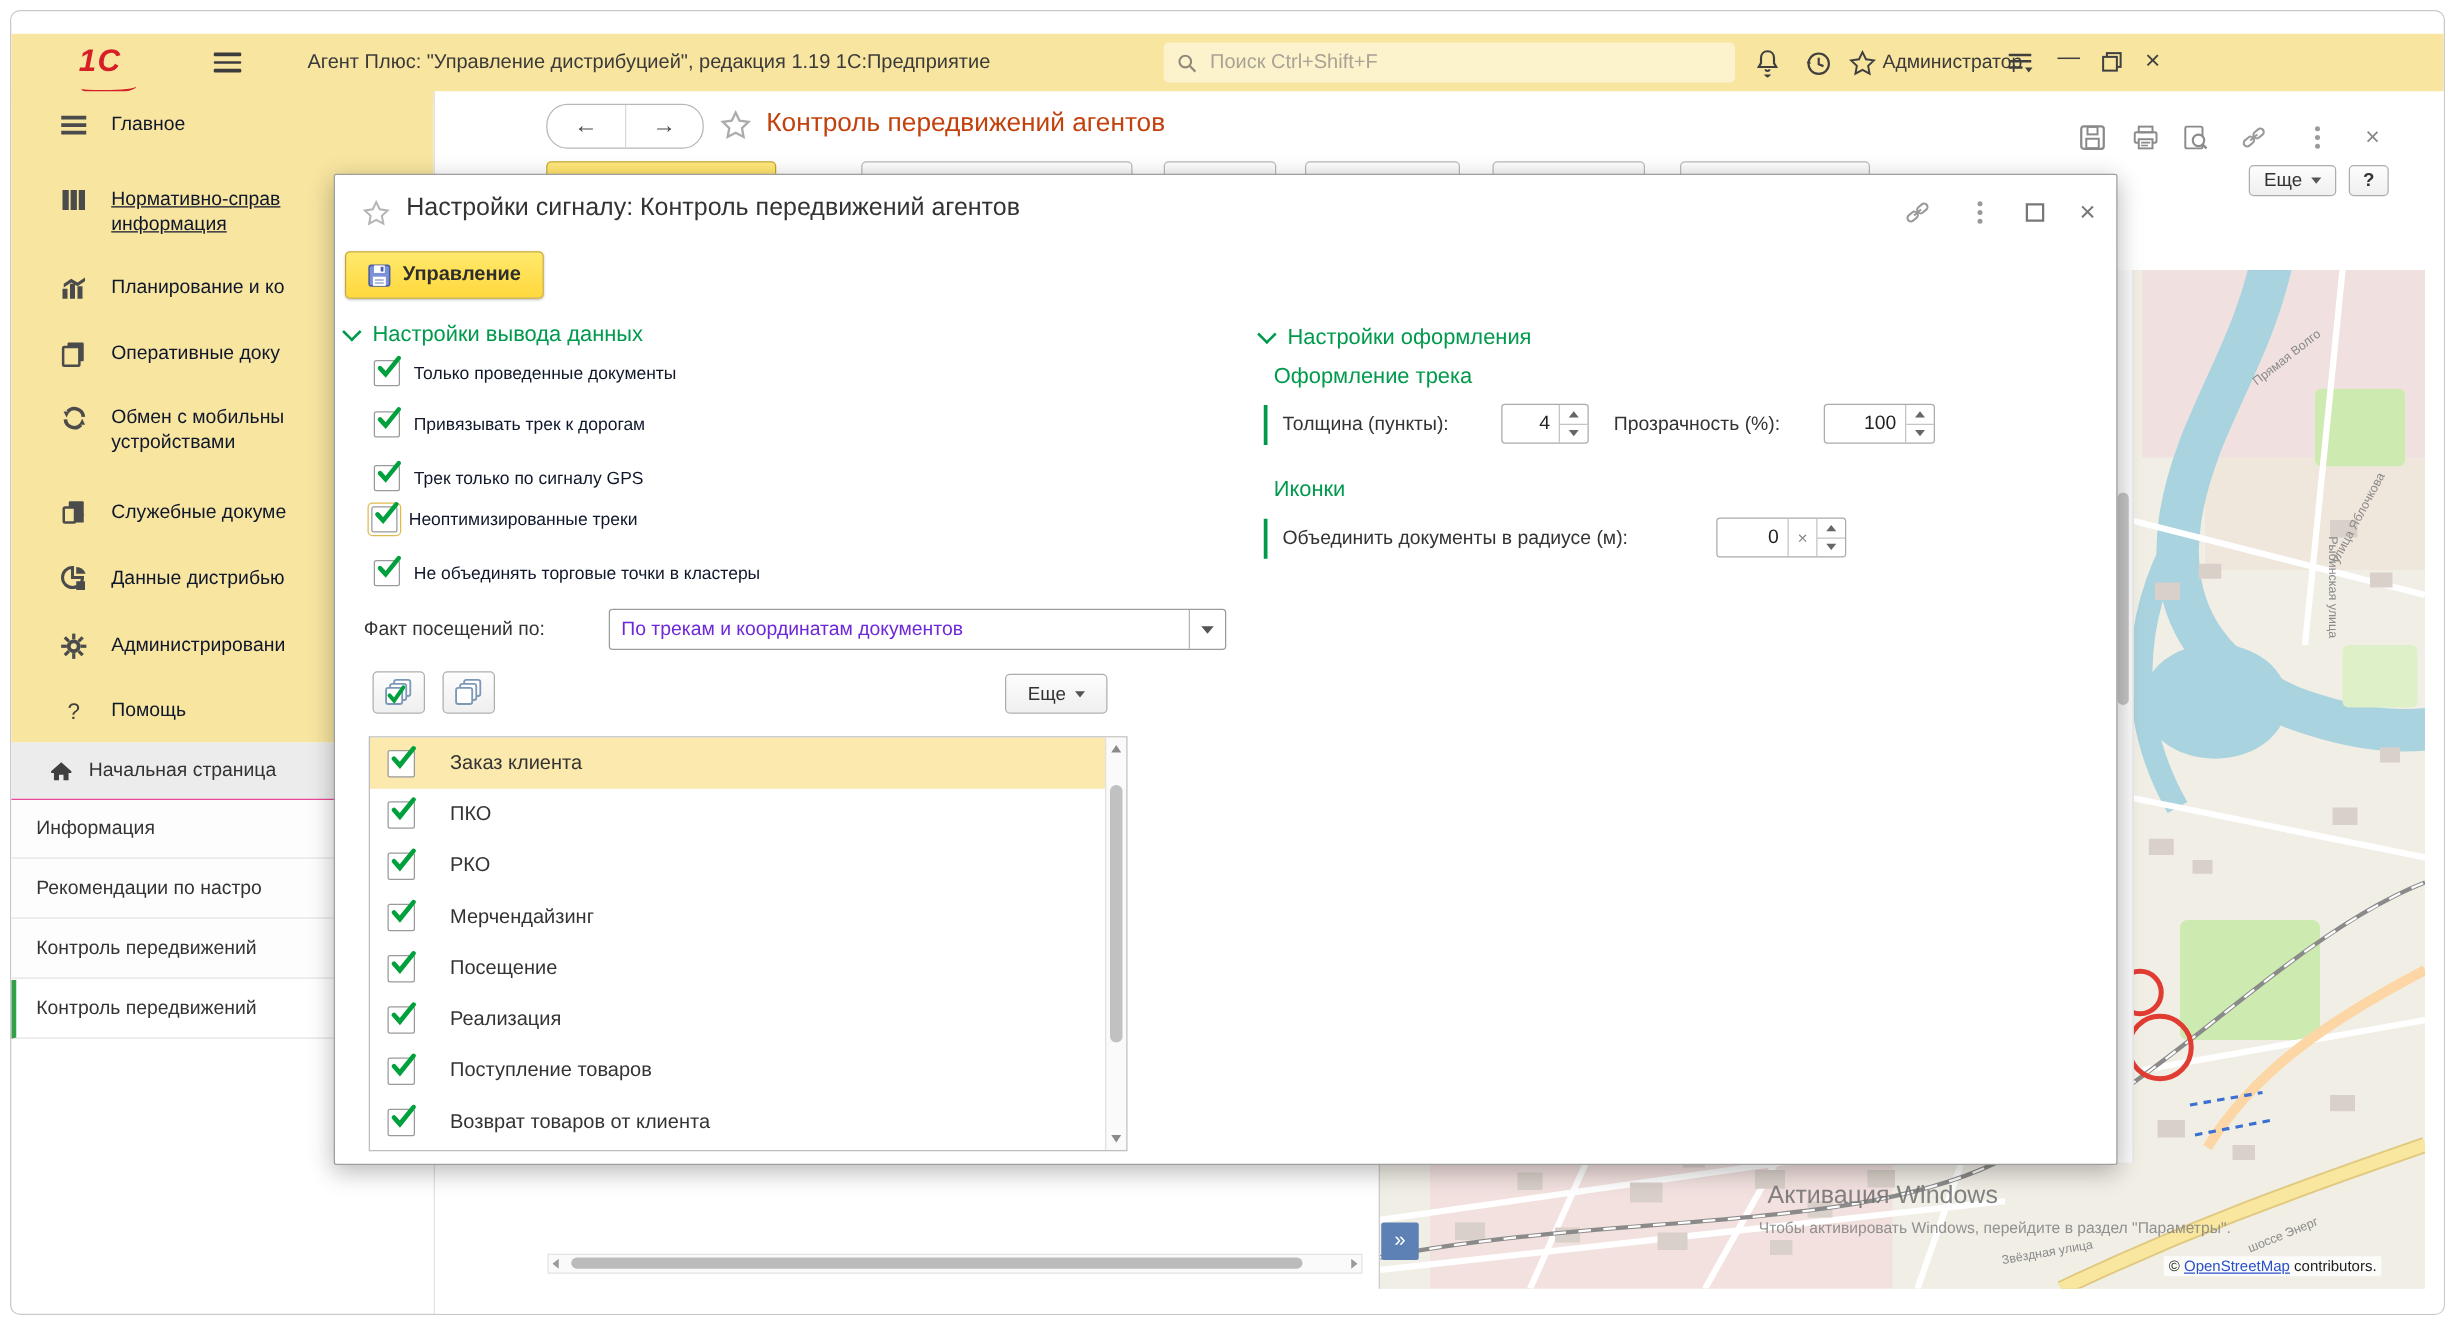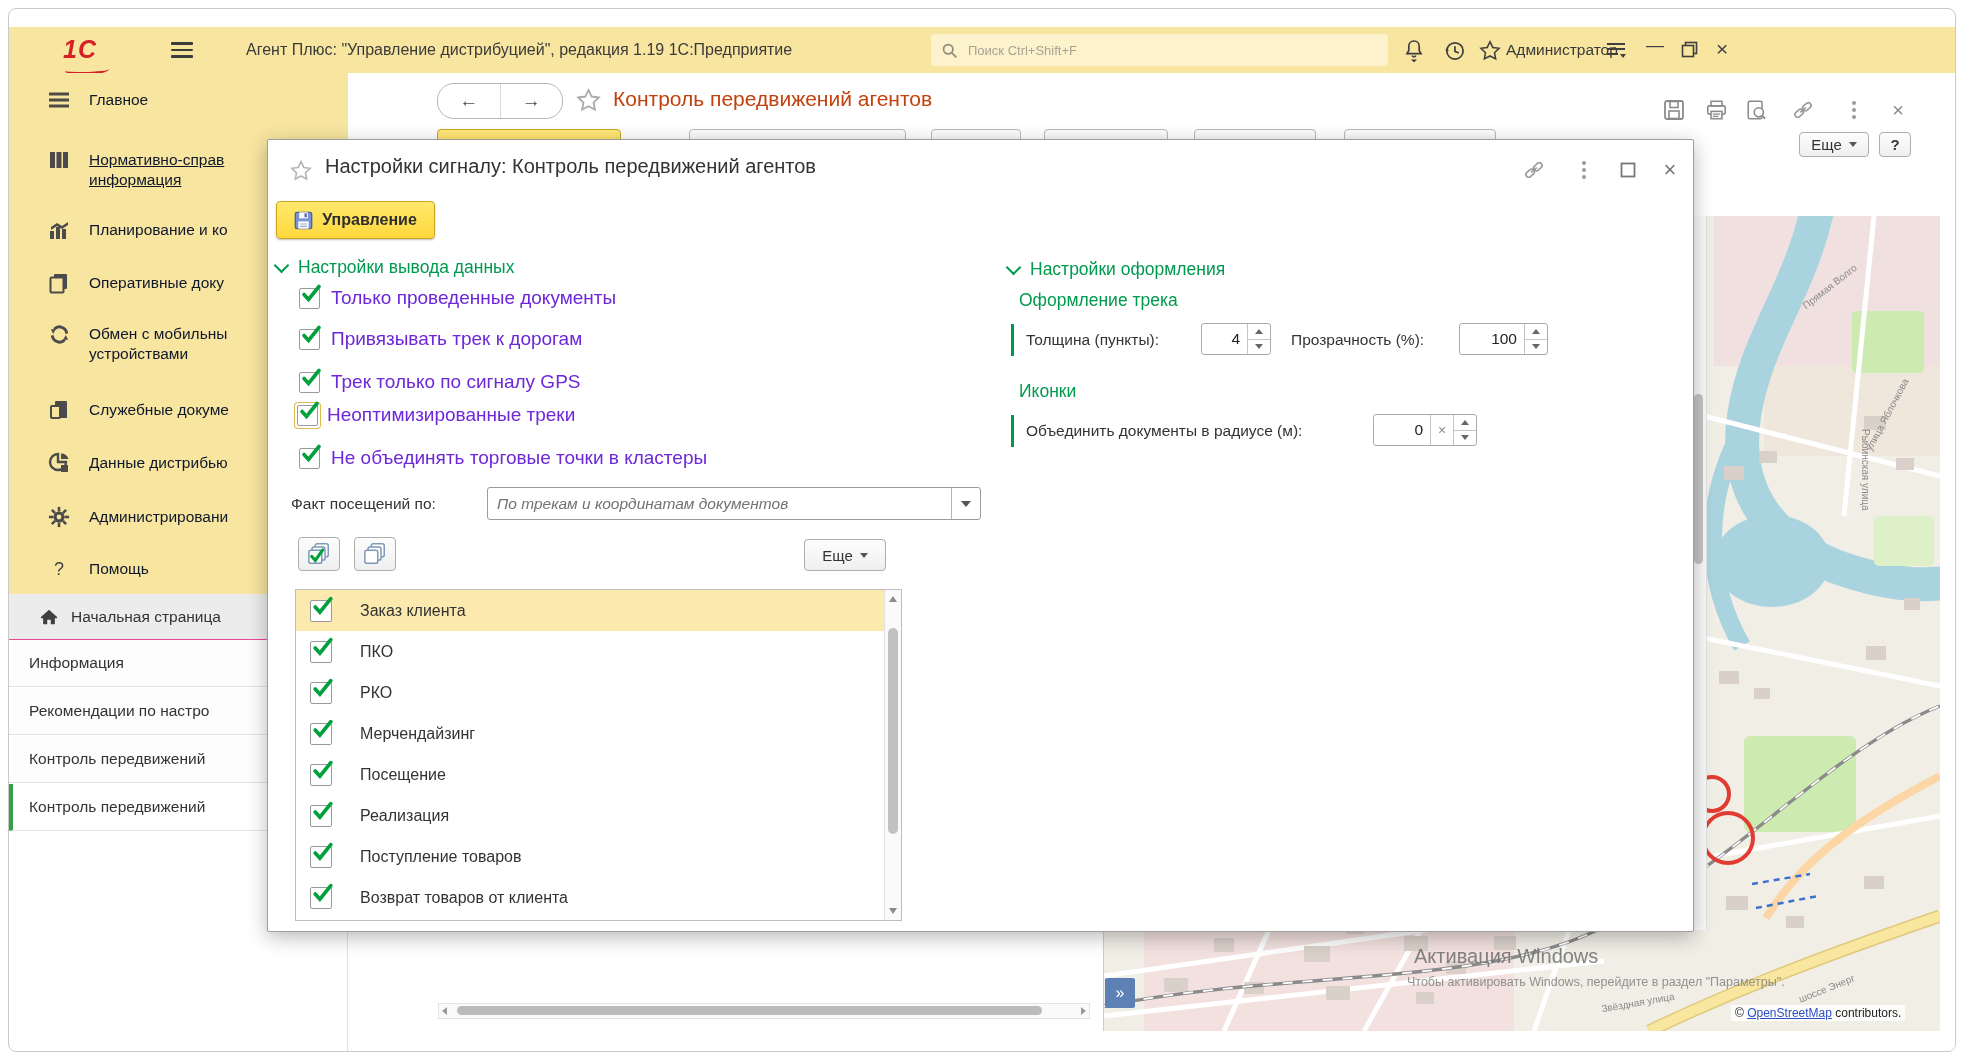--- a/index.html
+++ b/index.html
@@ -8,21 +8,21 @@
   .frame{position:absolute;left:8px;top:8px;width:1946px;height:1042px;border:1px solid #c9c9c9;
     border-radius:8px;overflow:hidden;background:#fff;}
   
   .topbar{left:0;top:18px;width:100%;height:54px;background:#F8E5A0;}
   .tb-title{left:237px;top:0;height:46px;line-height:46px;font-size:16px;color:#3a3a3a;white-space:nowrap;}
   .logo{left:54px;top:8px;font-size:25px;font-weight:bold;font-style:italic;color:#D61F26;letter-spacing:1px;}
   .logo-swoosh{left:56px;top:38px;width:44px;height:7px;border-bottom:3px solid #D61F26;border-radius:0 0 60% 40%;}
   .hamb{width:22px;height:16px;display:flex;flex-direction:column;justify-content:space-between;}
   .hamb i{display:block;height:2.6px;background:#3c3c3c;border-radius:1px;}
   .search{left:922px;top:7px;width:457px;height:32px;background:#FCF3CC;border-radius:4px;display:flex;align-items:center;padding-left:10px;box-sizing:border-box;}
-  .search input{border:none;background:transparent;outline:none;font-size:13px;color:#555;width:380px;margin-left:8px;font-family:inherit;}
+  .search input{border:none;background:transparent;outline:none;font-size:16px;color:#555;width:380px;margin-left:8px;font-family:inherit;}
   .search input::placeholder{color:#a9a295;}
   .tbicon{top:10px;width:26px;height:26px;display:flex;align-items:center;justify-content:center;cursor:pointer;}
   .user{left:1497px;top:0;height:46px;line-height:46px;font-size:15.5px;color:#3a3a3a;}
   .wbtn{top:12px;font-size:18px;color:#3f3f3f;line-height:20px;}
   
   .sidebar{left:0;top:64px;width:338px;height:521px;background:#F8E5A0;}
   .sb-item{left:0;width:338px;display:flex;align-items:flex-start;}
   .sb-ic{position:absolute;left:37px;top:0;width:26px;height:26px;display:flex;align-items:center;justify-content:center;}
   .sb-label{position:absolute;left:80px;top:3px;font-size:15.5px;color:#0f172a;line-height:20px;}
   .underl{text-decoration:underline;}
@@ -62,24 +62,24 @@
     border:1px solid #c9a61d;border-radius:4px;box-shadow:0 1px 2px rgba(0,0,0,.25);
     display:flex;align-items:center;justify-content:center;font-size:16px;font-weight:bold;color:#2e2e2e;}
   .gr-head{font-size:17.5px;color:#009A4D;display:flex;align-items:center;}
   .chev{display:inline-block;width:9px;height:9px;border-left:2px solid #009A4D;border-bottom:2px solid #009A4D;
     transform:rotate(-45deg);margin-right:11px;margin-top:-4px;}
   .cbrow{display:flex;align-items:center;height:24px;}
   .cb{position:relative;width:19px;height:19px;border:1px solid #9a9a9a;border-radius:2px;background:#fff;flex:none;}
   .cb svg{position:absolute;left:-1px;top:-7px;}
   .cbwrap{padding:2px;border-radius:3px;}
   .cbwrap.focused{box-shadow:0 0 0 1px #DFBA4D;}
-  .cb-label{margin-left:11px;font-size:19px;color:#6d28d9;white-space:nowrap;}
+  .cb-label{margin-left:11px;font-size:14px;color:#0f172a;white-space:nowrap;}
   .field-label{font-size:15.5px;color:#333;white-space:nowrap;}
   .combo{left:478px;top:478px;width:494px;height:33px;border:1px solid #9c9c9c;border-radius:3px;background:#fff;display:flex;box-sizing:border-box;}
-  .combo .val{flex:1;font-size:15.5px;color:#737373;line-height:31px;padding-left:9px;white-space:nowrap;overflow:hidden;font-style:italic;}
+  .combo .val{flex:1;font-size:15.5px;color:#6d28d9;line-height:31px;padding-left:9px;white-space:nowrap;overflow:hidden;}
   .combo .dd{width:28px;border-left:1px solid #b5b5b5;display:flex;align-items:center;justify-content:center;}
   .tri-d{width:0;height:0;border-left:5px solid transparent;border-right:5px solid transparent;border-top:6px solid #555;}
   .iconbtn{width:42px;height:34px;}
   .list{left:286px;top:580px;width:605px;height:330px;border:1px solid #bdbdbd;background:#fff;overflow:hidden;}
   .lrow{position:relative;height:41px;display:flex;align-items:center;padding-left:14px;}
   .lrow .cb{width:20px;height:20px;}
   .lrow .lbl{margin-left:28px;font-size:16px;color:#333;}
   .lrow.hl{background:#FBE9AE;}
   .lscroll{position:absolute;right:0;top:0;width:16px;height:100%;background:#FAFAFA;border-left:1px solid #E0E0E0;}
   .lthumb{position:absolute;left:3px;top:38px;width:10px;height:206px;background:#C1C1C1;border-radius:5px;}

